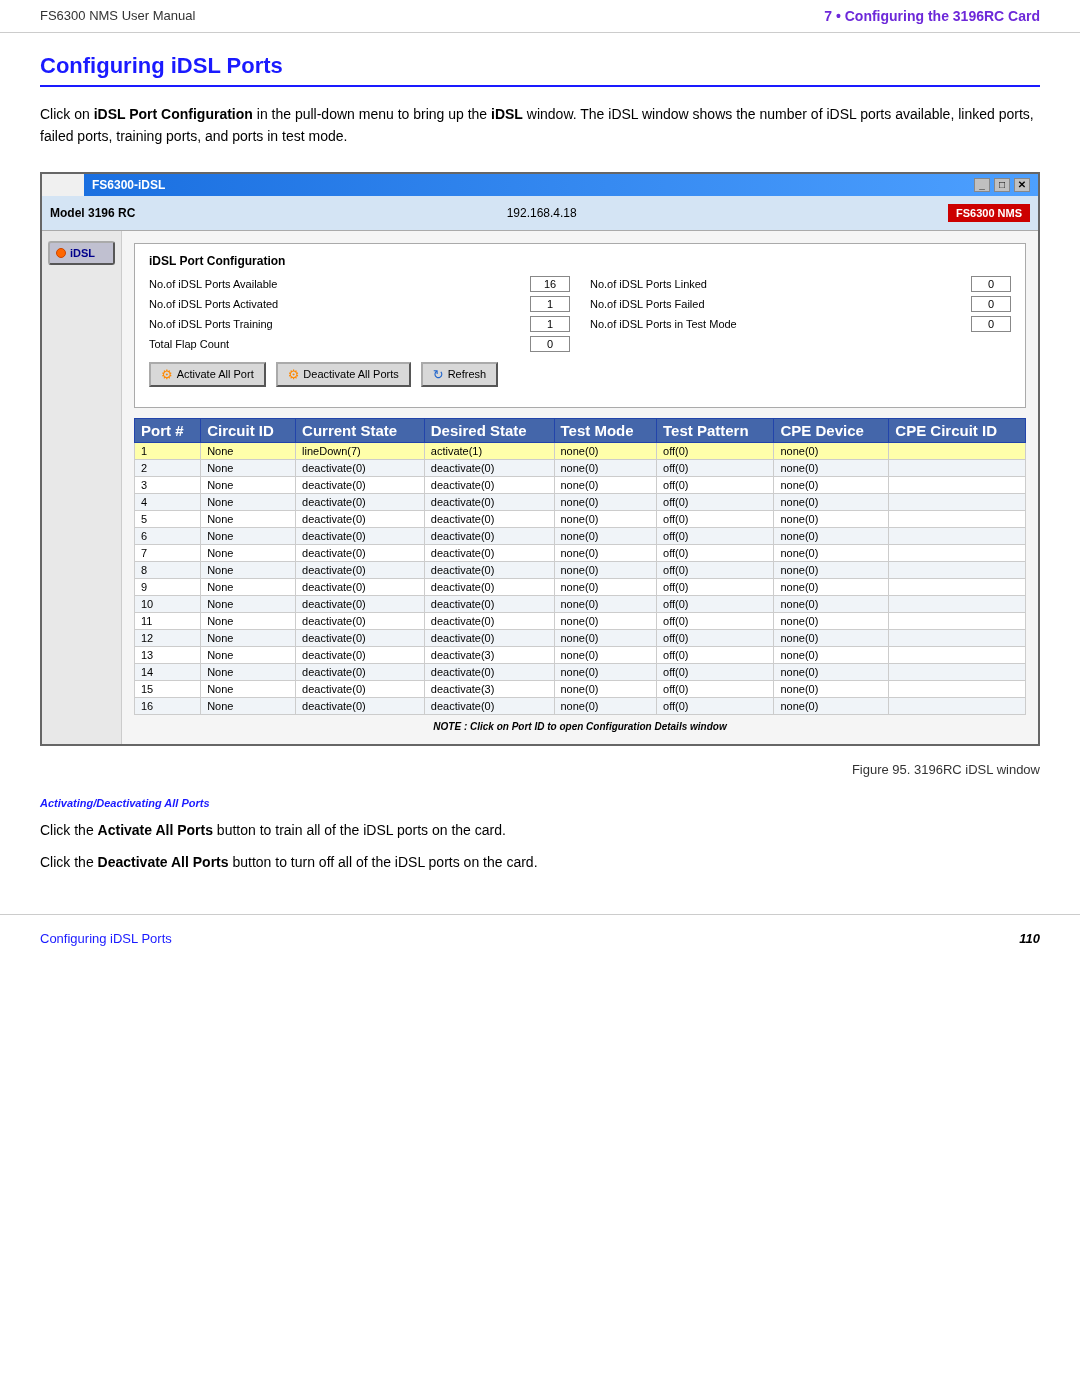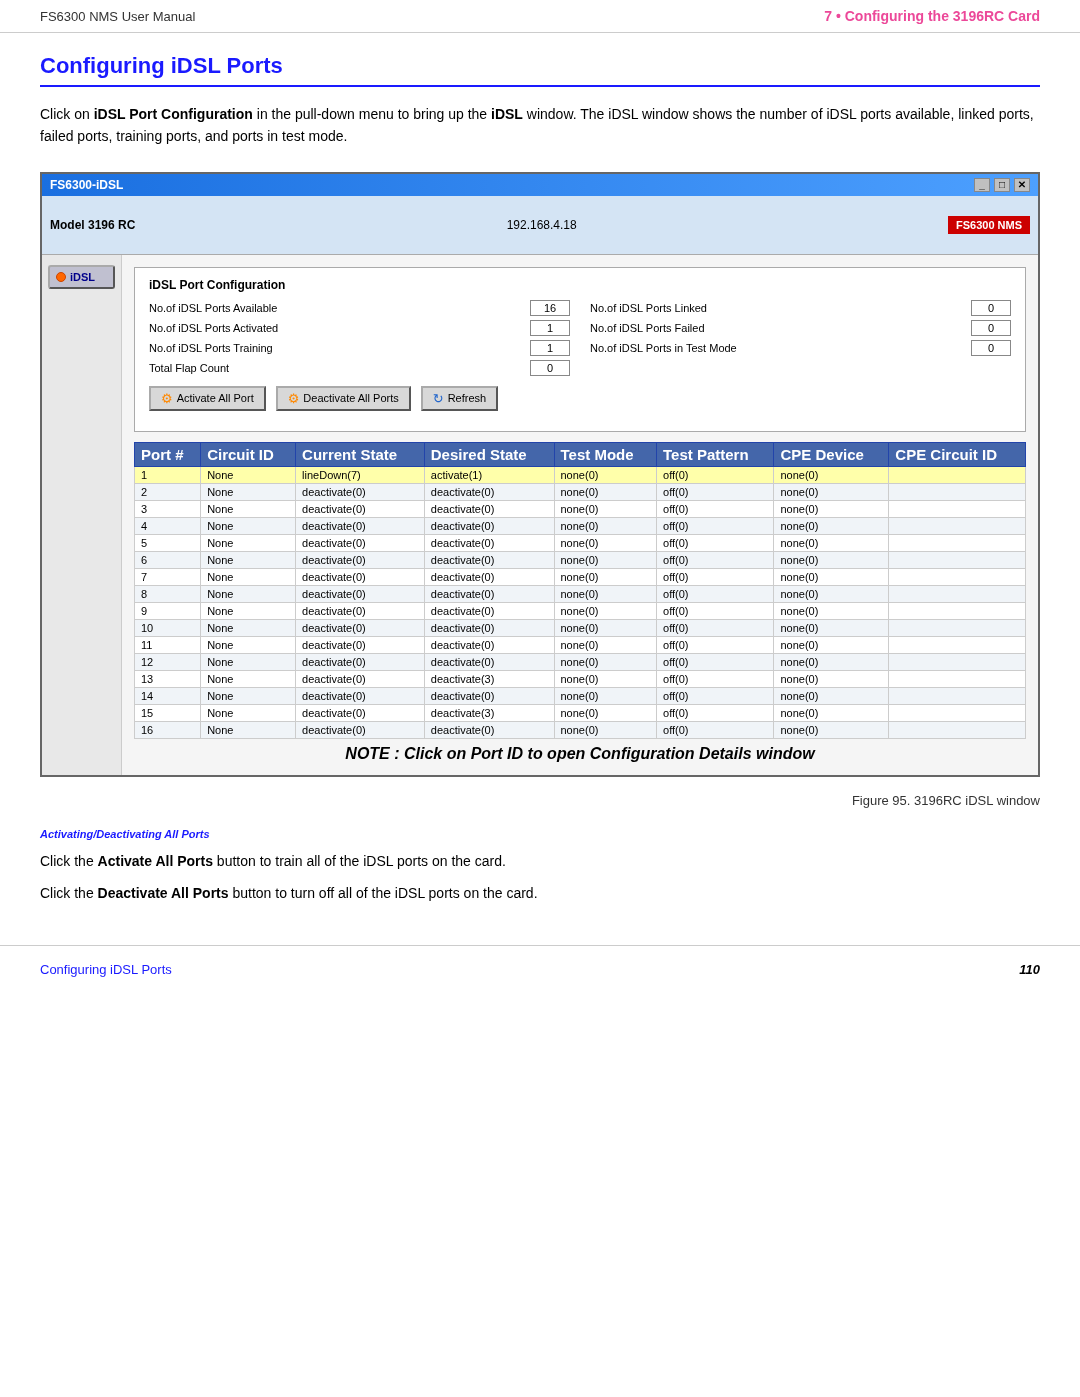--- a/index.html
+++ b/index.html
@@ -9,33 +9,33 @@
       background: #fff;
       color: #000;
       width: 1080px;
       min-height: 1397px;
     }
 
     
     .header-bar {
       display: flex;
       justify-content: space-between;
-      align-items: center;
+      align-items: flex-start;
       padding: 8px 40px;
       border-bottom: 1px solid #ccc;
       margin-bottom: 20px;
     }
     .header-bar .manual-title {
       font-size: 13px;
       color: #333;
     }
     .header-bar .chapter-title {
       font-size: 14px;
       font-weight: bold;
-      color: #ec4899;
+      color: #6d28d9;
     }
 
     
     .page-content {
       padding: 0 40px;
     }
 
     .section-title {
       font-size: 22px;
       font-weight: bold;
@@ -64,20 +64,21 @@
 
     .window-titlebar {
       background: linear-gradient(to right, #1a6fe0, #4da0ff);
       color: #fff;
       font-size: 12px;
       font-weight: bold;
       padding: 4px 8px;
       display: flex;
       justify-content: space-between;
       align-items: center;
+      margin-left: 42px;
     }
 
     .window-controls {
       display: flex;
       gap: 4px;
     }
     .window-control-btn {
       width: 16px;
       height: 14px;
       background: #c0c0c0;
@@ -85,21 +86,21 @@
       font-size: 10px;
       display: flex;
       align-items: center;
       justify-content: center;
       cursor: pointer;
       color: #000;
     }
 
     .window-menubar {
       background: #d4e4f4;
-      padding: 20px 8px;
+      padding: 8px 8px;
       display: flex;
       justify-content: space-between;
       align-items: center;
       border-bottom: 1px solid #aaa;
     }
 
     .model-label {
       font-size: 12px;
       font-weight: bold;
     }
@@ -263,21 +264,21 @@
 
     .port-table tr.row-highlighted td {
       background: #ffffaa;
     }
 
     .port-table tr.row-highlighted td:first-child {
       background: #ffffaa;
     }
 
     .note-text {
-      font-size: 16px;
+      font-size: 10px;
       font-style: italic;
       font-weight: bold;
       padding: 6px 0 0;
       text-align: center;
       color: #000;
     }
 
     
     .figure-caption {
       text-align: right;

